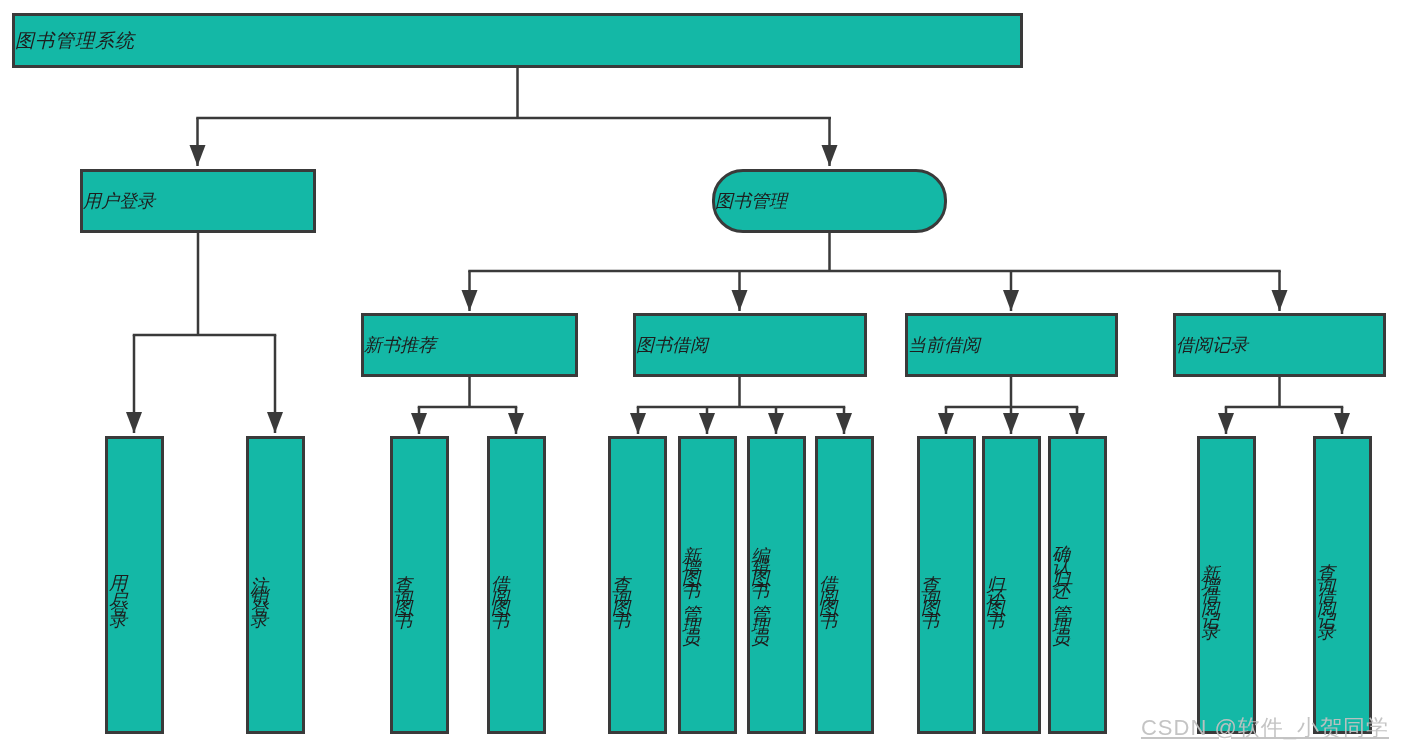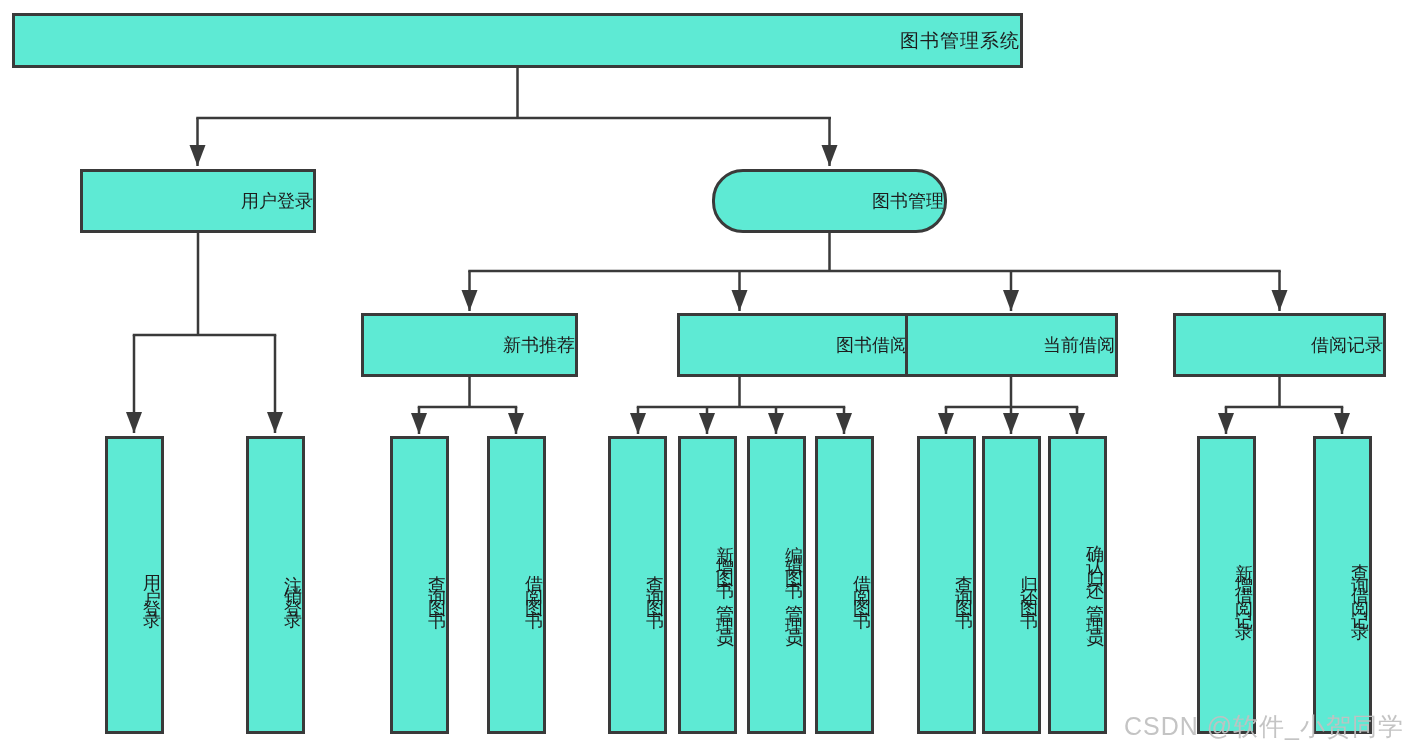--- a/index.html
+++ b/index.html
@@ -3,33 +3,34 @@
 <meta charset="utf-8">
 <style>
   html,body{margin:0;padding:0;background:#ffffff;}
   .canvas{
     position:relative;width:1405px;height:747px;background:#ffffff;
     font-family:"Liberation Sans","DejaVu Sans",sans-serif;overflow:hidden;
   }
   svg.wires{position:absolute;left:0;top:0;z-index:1;}
   .ln{stroke:#3a3a3a;stroke-width:2.5;fill:none;}
   .node{
-    position:absolute;box-sizing:border-box;background:#5eead4;
-    border:3px solid #3a3a3a;display:flex;align-items:center;justify-content:flex-end;
-    color:#1d1d1d;font-size:18px;z-index:2;
+    position:absolute;box-sizing:border-box;background:#14b8a6;
+    border:3px solid #3a3a3a;display:flex;align-items:center;justify-content:flex-start;
+    color:#1d1d1d;font-size:18px;z-index:2;font-style:italic;
   }
   .node.root span{font-size:19px;letter-spacing:1px;}
   .vtext{
     writing-mode:vertical-lr;text-orientation:mixed;
     letter-spacing:12px;line-height:1.05;
   }
   .watermark{
-    position:absolute;right:1px;bottom:4px;z-index:5;
-    font-size:25px;color:rgba(193,193,193,0.95);letter-spacing:1px;
+    position:absolute;right:16px;bottom:4px;z-index:5;
+    font-size:22px;color:rgba(193,193,193,0.95);letter-spacing:1px;
     white-space:nowrap;
+    text-decoration:underline;
   }
 </style>
 </head>
 <body>
 
 <div class="canvas">
 
   <svg class="wires" width="1405" height="747" viewBox="0 0 1405 747">
     <defs>
       <marker id="ah" markerUnits="userSpaceOnUse" markerWidth="24" markerHeight="20" refX="21" refY="10" orient="auto">
@@ -92,21 +93,21 @@
   <div class="node" style="left:80px;top:169px;width:236px;height:64px;">
     <span>用户登录</span>
   </div>
   <div class="node" style="left:712px;top:169px;width:235px;height:64px;border-radius:31px;">
     <span>图书管理</span>
   </div>
 
   <div class="node" style="left:361px;top:313px;width:217px;height:64px;">
     <span>新书推荐</span>
   </div>
-  <div class="node" style="left:633px;top:313px;width:234px;height:64px;margin-left:44px;">
+  <div class="node" style="left:633px;top:313px;width:234px;height:64px;">
     <span>图书借阅</span>
   </div>
   <div class="node" style="left:1173px;top:313px;width:213px;height:64px;">
     <span>借阅记录</span>
   </div>
   <div class="node" style="left:905px;top:313px;width:213px;height:64px;">
     <span>当前借阅</span>
   </div>
 
   <div class="node" style="left:105px;top:436px;width:59px;height:298px;">

